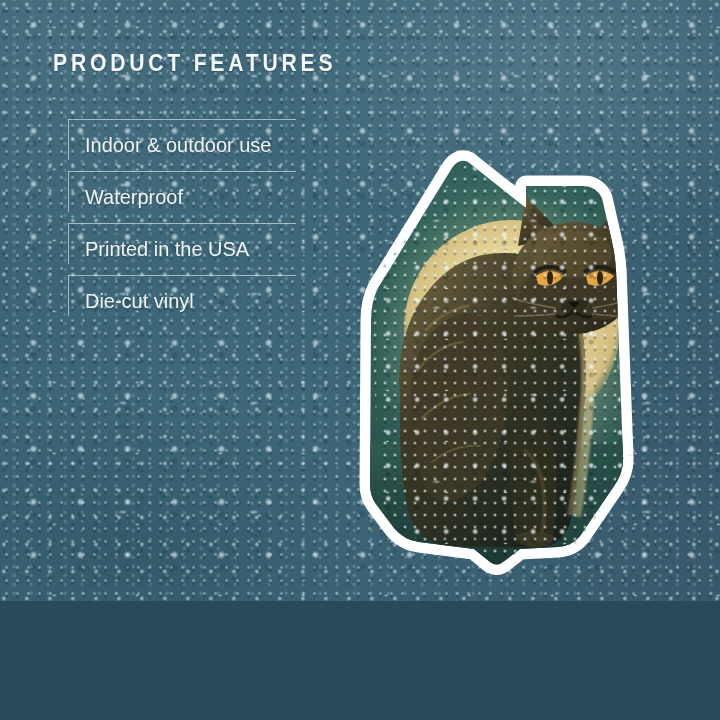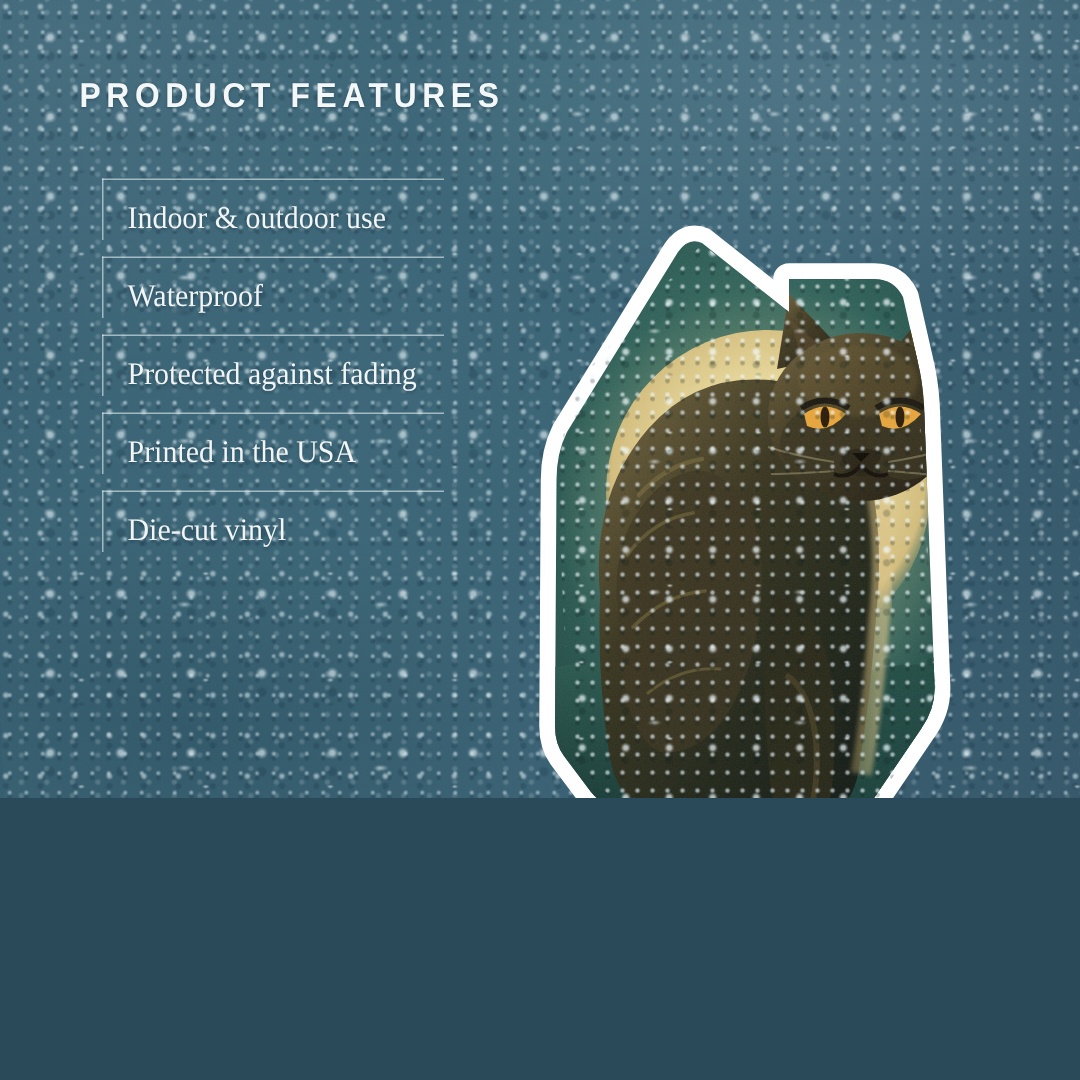--- a/index.html
+++ b/index.html
@@ -4,21 +4,21 @@
 <title>Product Features</title>
 <style>
   html, body {
     margin: 0;
     padding: 0;
     background: #2b4a59;
   }
   #page {
     position: relative;
     width: 720px;
-    height: 532px;
+    height: 601px;
     overflow: hidden;
     background: #737373;
     font-family: "Liberation Sans", sans-serif;
     -webkit-font-smoothing: antialiased;
   }
 
   
   .bg-base {
     position: absolute;
     inset: 0;
@@ -111,21 +111,20 @@
     margin: 0 0 28px 1px;
     transform: scaleX(.92);
     transform-origin: left center;
     white-space: nowrap;
     text-shadow: 0 1px 2px rgba(10,30,42,.35);
   }
   .feature-list {
     list-style: none;
     margin: 0;
     padding: 16px;
-    font-family: Liberation Serif, serif;
   }
   .feature-item {
     position: relative;
     height: 52px;
     padding-left: 17px;
     box-sizing: border-box;
   }
   
   .feature-item::before {
     content: "";
@@ -224,23 +223,20 @@
   <div class="streaks"></div>
 
   <div class="features">
     <div class="features-title">PRODUCT FEATURES</div>
     <ul class="feature-list">
       <li class="feature-item">
         <span class="feature-text">Indoor &amp; outdoor use</span>
       </li>
       <li class="feature-item">
         <span class="feature-text">Waterproof</span>
-      </li>
-      <li class="feature-item">
-        <span class="feature-text">Protected against fading</span>
       </li>
       <li class="feature-item">
         <span class="feature-text">Printed in the USA</span>
       </li>
       <li class="feature-item">
         <span class="feature-text">Die-cut vinyl</span>
       </li>
     </ul>
   </div>
 

